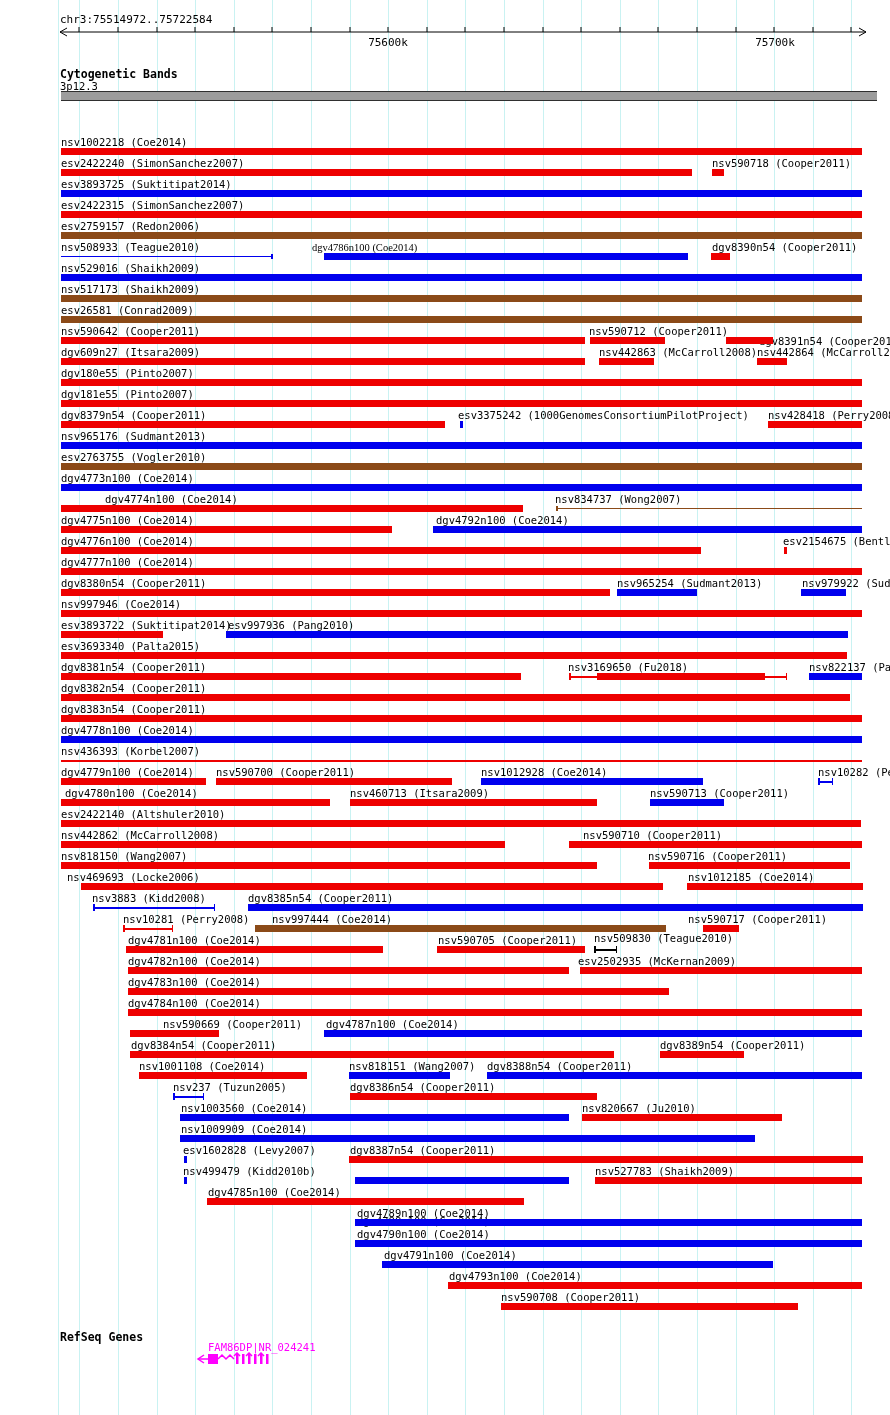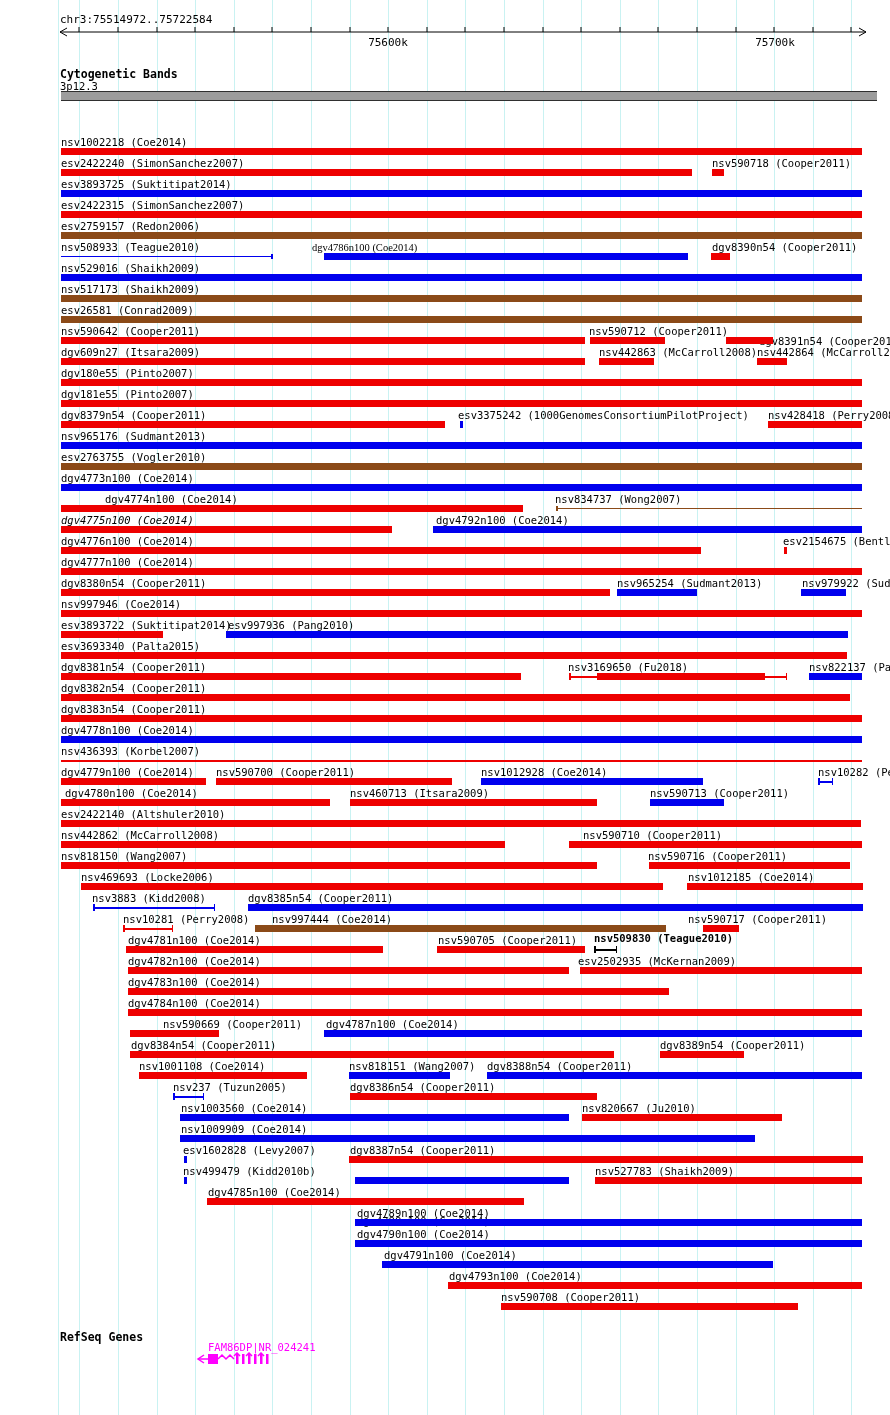--- a/index.html
+++ b/index.html
@@ -137,21 +137,21 @@
       <div class="v-rect" style="left: 61px; top: 442px; width: 801px; height: 7px; background: rgb(0, 0, 238);"></div>
       <div class="v-label" style="left: 61px; top: 452px;">esv2763755 (Vogler2010)</div>
       <div class="v-rect" style="left: 61px; top: 463px; width: 801px; height: 7px; background: rgb(139, 74, 24);"></div>
       <div class="v-label" style="left: 61px; top: 473px;">dgv4773n100 (Coe2014)</div>
       <div class="v-rect" style="left: 61px; top: 484px; width: 801px; height: 7px; background: rgb(0, 0, 238);"></div>
       <div class="v-label" style="left: 61px; top: 494px; margin-left: 44px;">dgv4774n100 (Coe2014)</div>
       <div class="v-rect" style="left: 61px; top: 505px; width: 462px; height: 7px; background: rgb(238, 0, 0);"></div>
       <div class="v-label" style="left: 555px; top: 494px;">nsv834737 (Wong2007)</div>
       <div class="v-rect" style="left: 556px; top: 506px; width: 1.5px; height: 5px; background: rgb(139, 74, 24);"></div>
       <div class="v-rect" style="left: 556px; top: 508px; width: 306px; height: 1px; background: rgb(139, 74, 24);"></div>
-      <div class="v-label" style="left: 61px; top: 515px; font-style: italic;">dgv4775n100 (Coe2014)</div>
+      <div class="v-label" style="left: 61px; top: 515px;">dgv4775n100 (Coe2014)</div>
       <div class="v-rect" style="left: 61px; top: 526px; width: 331px; height: 7px; background: rgb(238, 0, 0);"></div>
       <div class="v-label" style="left: 436px; top: 515px;">dgv4792n100 (Coe2014)</div>
       <div class="v-rect" style="left: 433px; top: 526px; width: 429px; height: 7px; background: rgb(0, 0, 238);"></div>
       <div class="v-label" style="left: 61px; top: 536px;">dgv4776n100 (Coe2014)</div>
       <div class="v-rect" style="left: 61px; top: 547px; width: 640px; height: 7px; background: rgb(238, 0, 0);"></div>
       <div class="v-label" style="left: 783px; top: 536px;">esv2154675 (Bentley2008)</div>
       <div class="v-rect" style="left: 784px; top: 547px; width: 2.5px; height: 7px; background: rgb(238, 0, 0);"></div>
       <div class="v-label" style="left: 61px; top: 557px;">dgv4777n100 (Coe2014)</div>
       <div class="v-rect" style="left: 61px; top: 568px; width: 801px; height: 7px; background: rgb(238, 0, 0);"></div>
       <div class="v-label" style="left: 61px; top: 578px;">dgv8380n54 (Cooper2011)</div>
@@ -204,21 +204,21 @@
       <div class="v-label" style="left: 61px; top: 809px;">esv2422140 (Altshuler2010)</div>
       <div class="v-rect" style="left: 61px; top: 820px; width: 800px; height: 7px; background: rgb(238, 0, 0);"></div>
       <div class="v-label" style="left: 61px; top: 830px;">nsv442862 (McCarroll2008)</div>
       <div class="v-rect" style="left: 61px; top: 841px; width: 444px; height: 7px; background: rgb(238, 0, 0);"></div>
       <div class="v-label" style="left: 583px; top: 830px;">nsv590710 (Cooper2011)</div>
       <div class="v-rect" style="left: 569px; top: 841px; width: 293px; height: 7px; background: rgb(238, 0, 0);"></div>
       <div class="v-label" style="left: 61px; top: 851px;">nsv818150 (Wang2007)</div>
       <div class="v-rect" style="left: 61px; top: 862px; width: 536px; height: 7px; background: rgb(238, 0, 0);"></div>
       <div class="v-label" style="left: 648px; top: 851px;">nsv590716 (Cooper2011)</div>
       <div class="v-rect" style="left: 649px; top: 862px; width: 201px; height: 7px; background: rgb(238, 0, 0);"></div>
-      <div class="v-label" style="left: 81px; top: 872px;">nsv469693 (Locke2006)</div>
+      <div class="v-label" style="left: 67px; top: 872px;">nsv469693 (Locke2006)</div>
       <div class="v-rect" style="left: 81px; top: 883px; width: 582px; height: 7px; background: rgb(238, 0, 0);"></div>
       <div class="v-label" style="left: 688px; top: 872px;">nsv1012185 (Coe2014)</div>
       <div class="v-rect" style="left: 687px; top: 883px; width: 176px; height: 7px; background: rgb(238, 0, 0);"></div>
       <div class="v-label" style="left: 92px; top: 893px;">nsv3883 (Kidd2008)</div>
       <div class="v-rect" style="left: 93px; top: 907px; width: 122px; height: 1.5px; background: rgb(0, 0, 238);"></div>
       <div class="v-rect" style="left: 93px; top: 904px; width: 1.5px; height: 7px; background: rgb(0, 0, 238);"></div>
       <div class="v-rect" style="left: 213.5px; top: 904px; width: 1.5px; height: 7px; background: rgb(0, 0, 238);"></div>
       <div class="v-label" style="left: 248px; top: 893px;">dgv8385n54 (Cooper2011)</div>
       <div class="v-rect" style="left: 248px; top: 904px; width: 615px; height: 7px; background: rgb(0, 0, 238);"></div>
       <div class="v-label" style="left: 123px; top: 914px;">nsv10281 (Perry2008)</div>
@@ -226,21 +226,21 @@
       <div class="v-rect" style="left: 123px; top: 925px; width: 1.5px; height: 7px; background: rgb(238, 0, 0);"></div>
       <div class="v-rect" style="left: 171.5px; top: 925px; width: 1.5px; height: 7px; background: rgb(238, 0, 0);"></div>
       <div class="v-label" style="left: 272px; top: 914px;">nsv997444 (Coe2014)</div>
       <div class="v-rect" style="left: 255px; top: 925px; width: 411px; height: 7px; background: rgb(139, 74, 24);"></div>
       <div class="v-label" style="left: 688px; top: 914px;">nsv590717 (Cooper2011)</div>
       <div class="v-rect" style="left: 703px; top: 925px; width: 36px; height: 7px; background: rgb(238, 0, 0);"></div>
       <div class="v-label" style="left: 128px; top: 935px;">dgv4781n100 (Coe2014)</div>
       <div class="v-rect" style="left: 126px; top: 946px; width: 257px; height: 7px; background: rgb(238, 0, 0);"></div>
       <div class="v-label" style="left: 438px; top: 935px;">nsv590705 (Cooper2011)</div>
       <div class="v-rect" style="left: 437px; top: 946px; width: 148px; height: 7px; background: rgb(238, 0, 0);"></div>
-      <div class="v-label" style="left: 594px; top: 933px; font-weight: bold;">nsv509830 (Teague2010)</div>
+      <div class="v-label" style="left: 594px; top: 933px;">nsv509830 (Teague2010)</div>
       <div class="v-rect" style="left: 594px; top: 949px; width: 23px; height: 1.5px; background: rgb(0, 0, 0);"></div>
       <div class="v-rect" style="left: 594px; top: 946px; width: 1.5px; height: 7px; background: rgb(0, 0, 0);"></div>
       <div class="v-rect" style="left: 615.5px; top: 946px; width: 1.5px; height: 7px; background: rgb(0, 0, 0);"></div>
       <div class="v-label" style="left: 128px; top: 956px;">dgv4782n100 (Coe2014)</div>
       <div class="v-rect" style="left: 128px; top: 967px; width: 441px; height: 7px; background: rgb(238, 0, 0);"></div>
       <div class="v-label" style="left: 578px; top: 956px;">esv2502935 (McKernan2009)</div>
       <div class="v-rect" style="left: 580px; top: 967px; width: 282px; height: 7px; background: rgb(238, 0, 0);"></div>
       <div class="v-label" style="left: 128px; top: 977px;">dgv4783n100 (Coe2014)</div>
       <div class="v-rect" style="left: 128px; top: 988px; width: 541px; height: 7px; background: rgb(238, 0, 0);"></div>
       <div class="v-label" style="left: 128px; top: 998px;">dgv4784n100 (Coe2014)</div>

